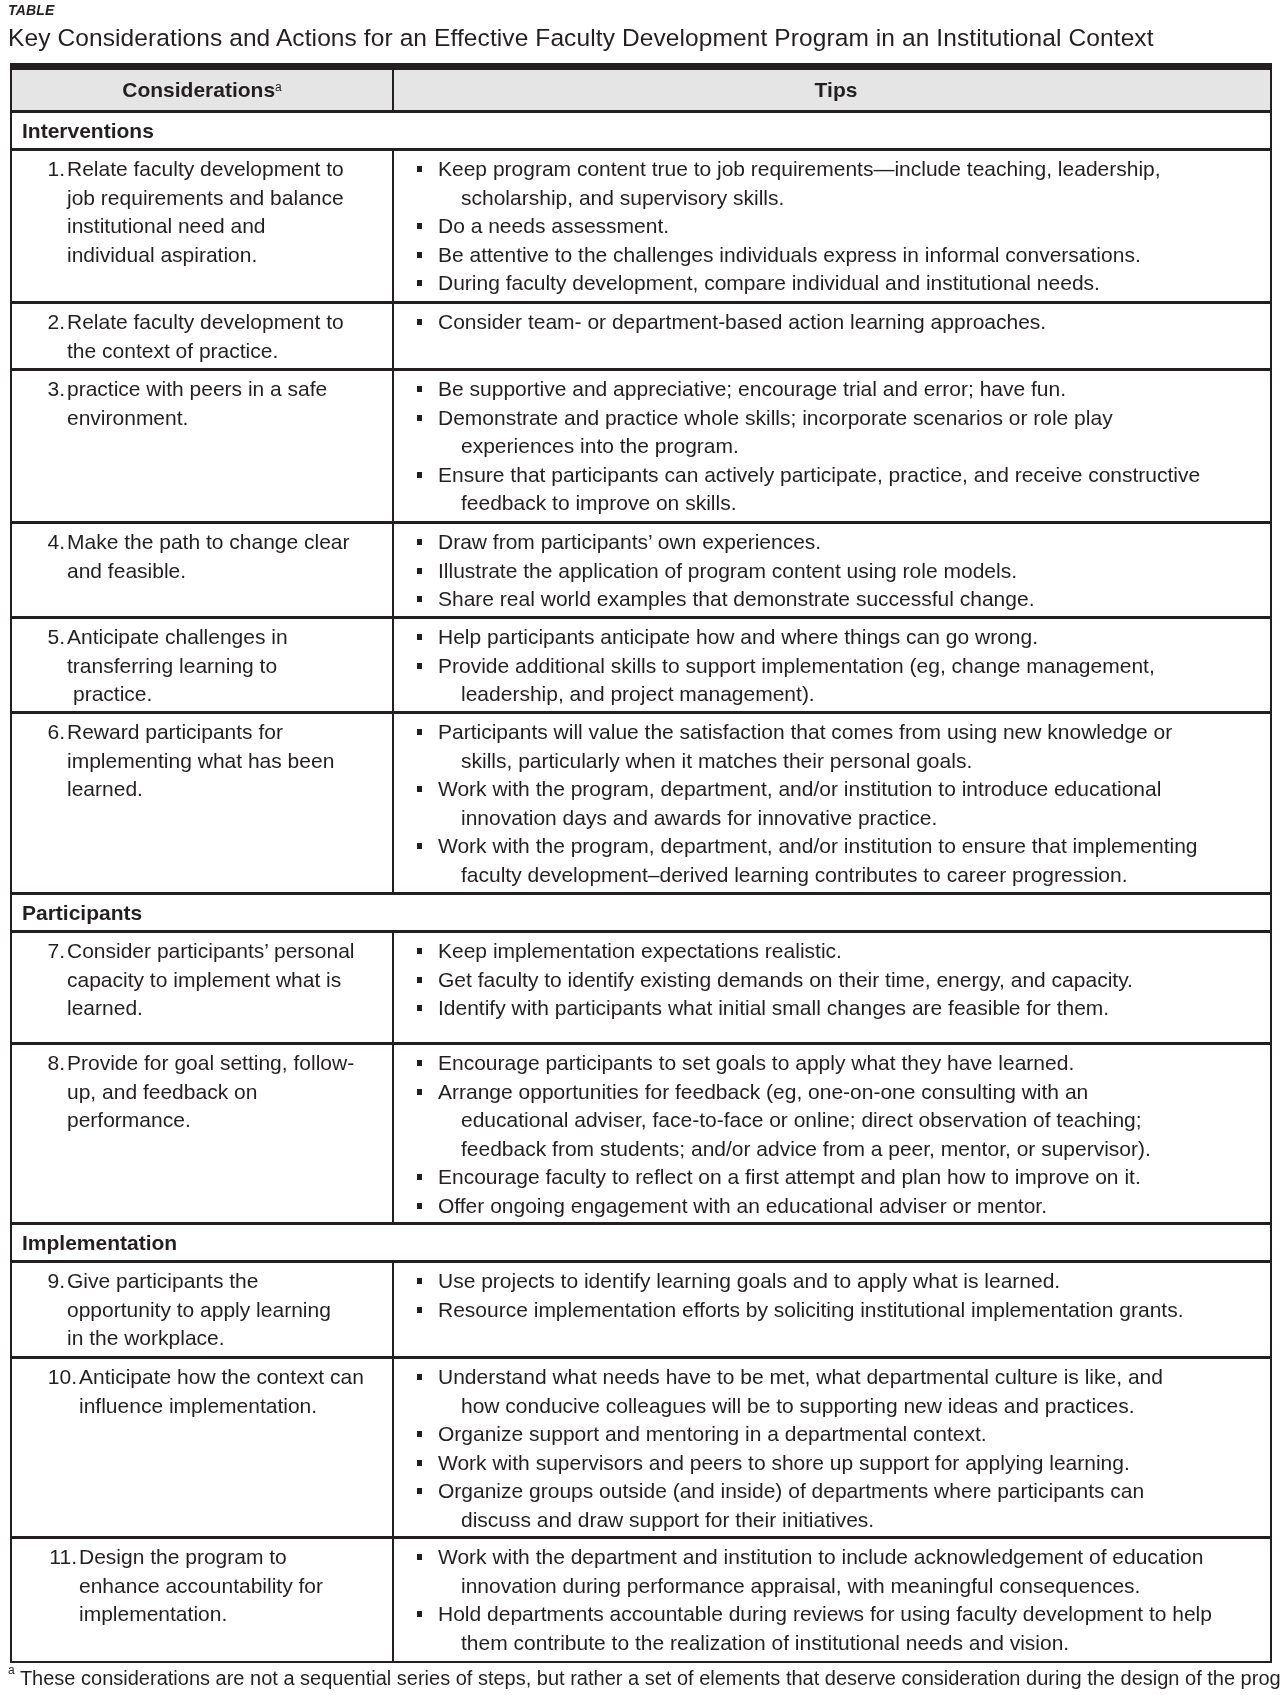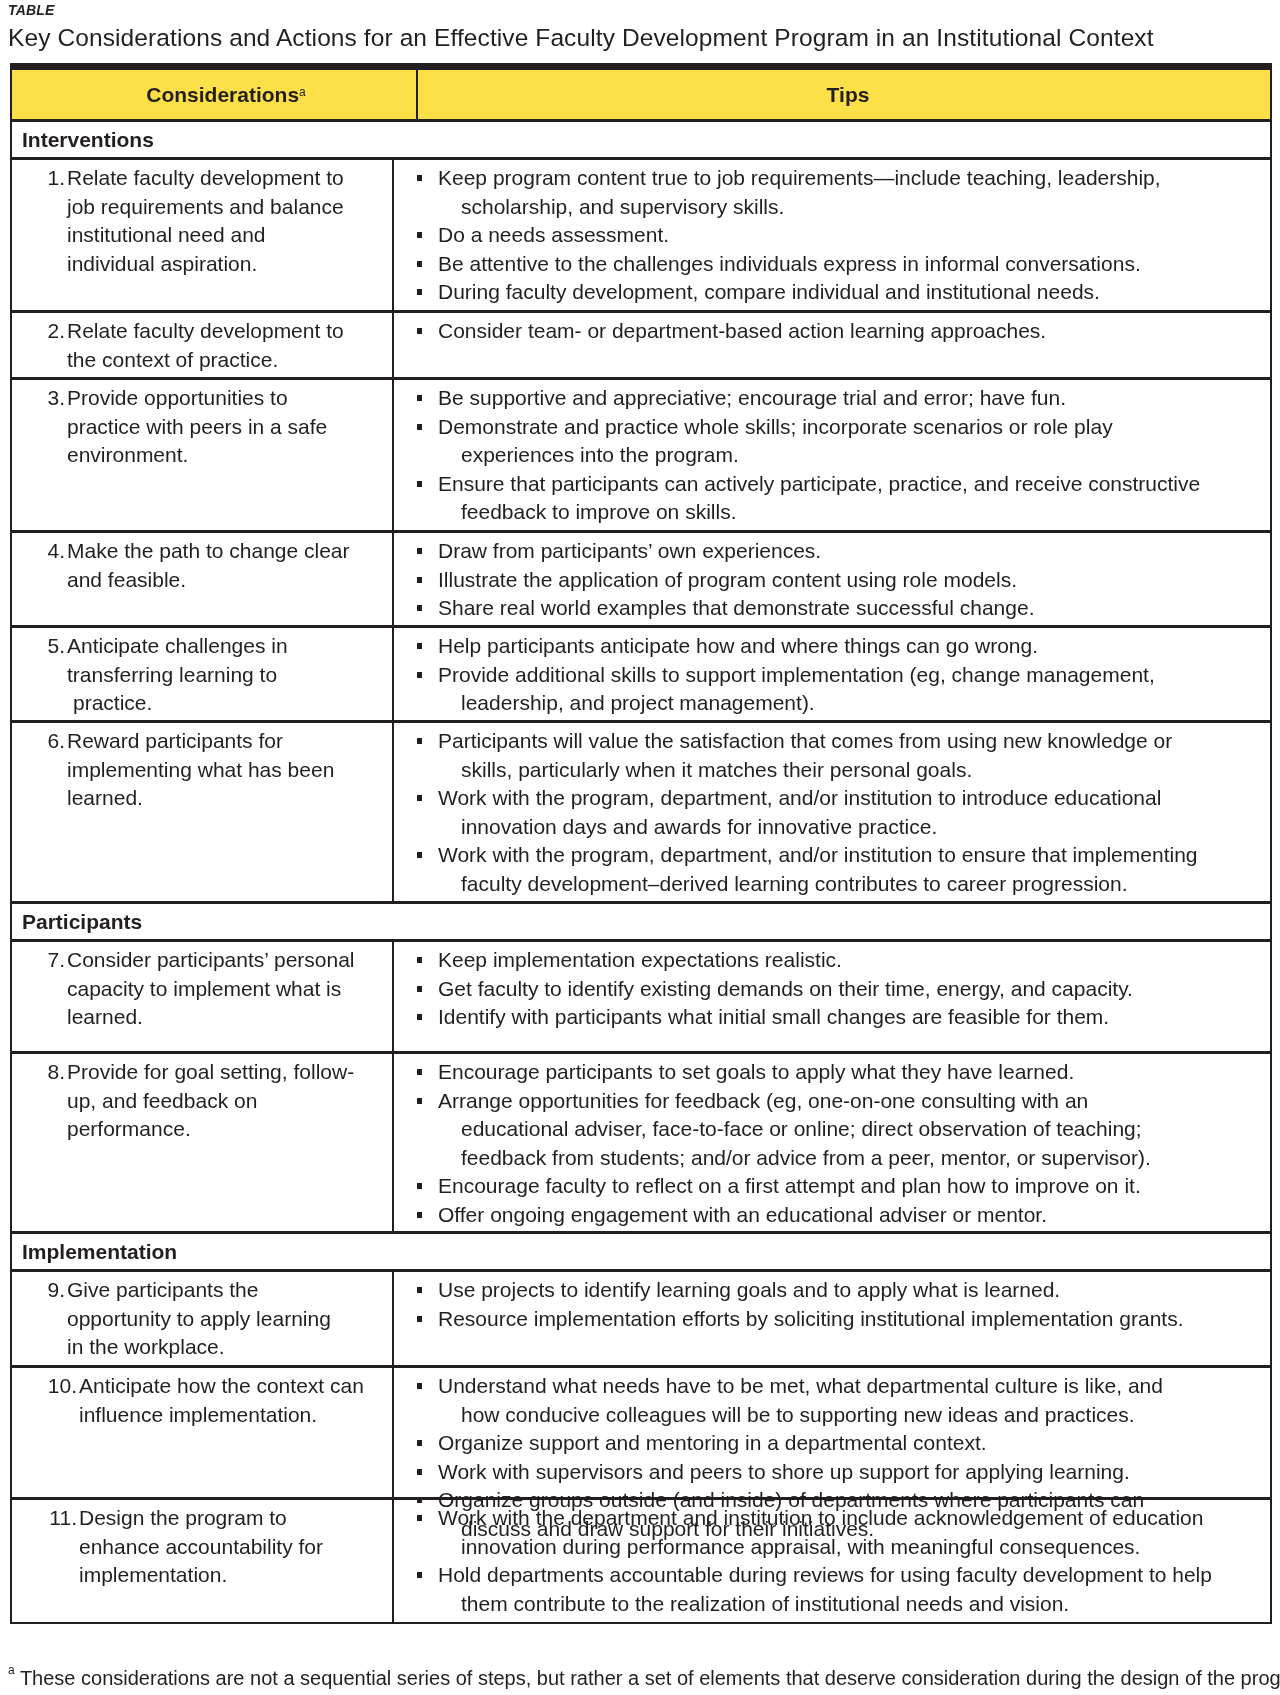--- a/index.html
+++ b/index.html
@@ -20,21 +20,21 @@
     position: absolute; left: 10px; top: 63px; width: 1262px;
     border-left: 2.5px solid #231f20; border-right: 2.5px solid #231f20;
     border-top: 7px solid #231f20; border-bottom: 2.5px solid #231f20;
     box-sizing: border-box;
   }
   .row {
     display: flex; box-sizing: border-box;
     border-top: 3px solid #231f20;
   }
   .row.first { border-top: none; }
-  .head { background: #fde047; height: 49px; padding-left: 24px; }
+  .head { background: #e5e5e5; height: 40px; }
   .head .c1, .head .c2 {
     font-weight: bold; font-size: 21px; display: flex; align-items: center; justify-content: center;
   }
   .head .c1 sup { font-size: 12px; font-weight: normal; position: relative; top: -3px; }
   .c1 {
     width: 382px; flex: 0 0 382px; box-sizing: border-box;
     border-right: 2.5px solid #231f20;
   }
   .c2 { flex: 1 1 auto; box-sizing: border-box; margin-left: 8px; }
   .section {
@@ -117,21 +117,20 @@
         <div class="c2 tips">
           <div class="tip">
             <span class="bullet"></span>
             <span class="txt" style="white-space: nowrap;">Consider team- or department-based action learning approaches.</span>
           </div>
         </div>
       </div>
       <div class="row" style="height: 153px;">
         <div class="c1 cons">
           <span class="num">3.</span>
-          <span style="display: block; white-space: nowrap;">Provide opportunities to</span>
           <span style="display: block; white-space: nowrap;">practice with peers in a safe</span>
           <span style="display: block; white-space: nowrap;">environment.</span>
         </div>
         <div class="c2 tips">
           <div class="tip">
             <span class="bullet"></span>
             <span class="txt" style="white-space: nowrap;">Be supportive and appreciative; encourage trial and error; have fun.</span>
           </div>
           <div class="tip">
             <span class="bullet"></span>
@@ -277,21 +276,21 @@
           <div class="tip">
             <span class="bullet"></span>
             <span class="txt" style="white-space: nowrap;">Use projects to identify learning goals and to apply what is learned.</span>
           </div>
           <div class="tip">
             <span class="bullet"></span>
             <span class="txt" style="white-space: nowrap;">Resource implementation efforts by soliciting institutional implementation grants.</span>
           </div>
         </div>
       </div>
-      <div class="row" style="height: 132px;">
+      <div class="row" style="height: 180px;">
         <div class="c1 cons wide">
           <span class="num">10.</span>
           <span style="display: block; white-space: nowrap;">Anticipate how the context can</span>
           <span style="display: block; white-space: nowrap;">influence implementation.</span>
         </div>
         <div class="c2 tips">
           <div class="tip">
             <span class="bullet"></span>
             <span class="txt" style="white-space: nowrap;">Understand what needs have to be met, what departmental culture is like, and</span>
             <span class="cont" style="white-space: nowrap;">how conducive colleagues will be to supporting new ideas and practices.</span>

